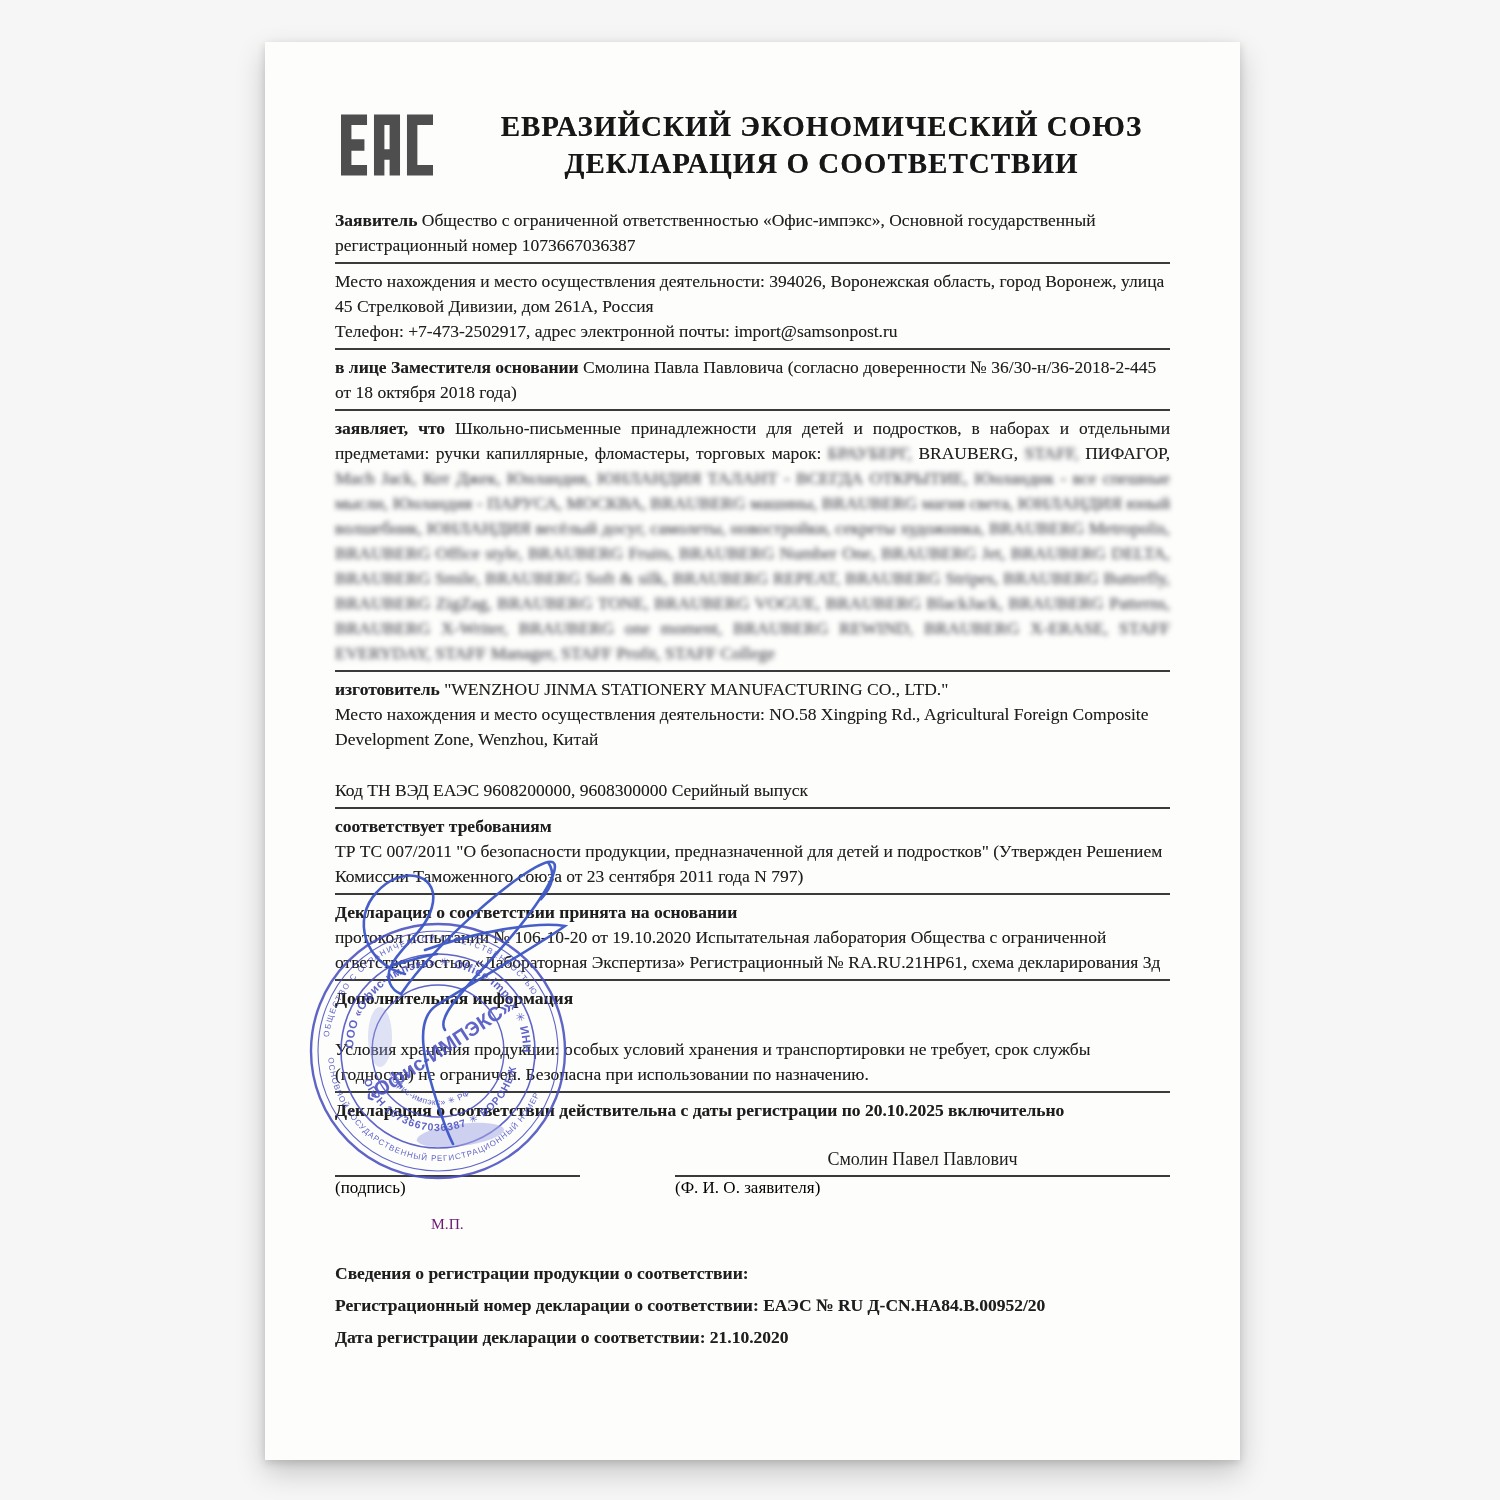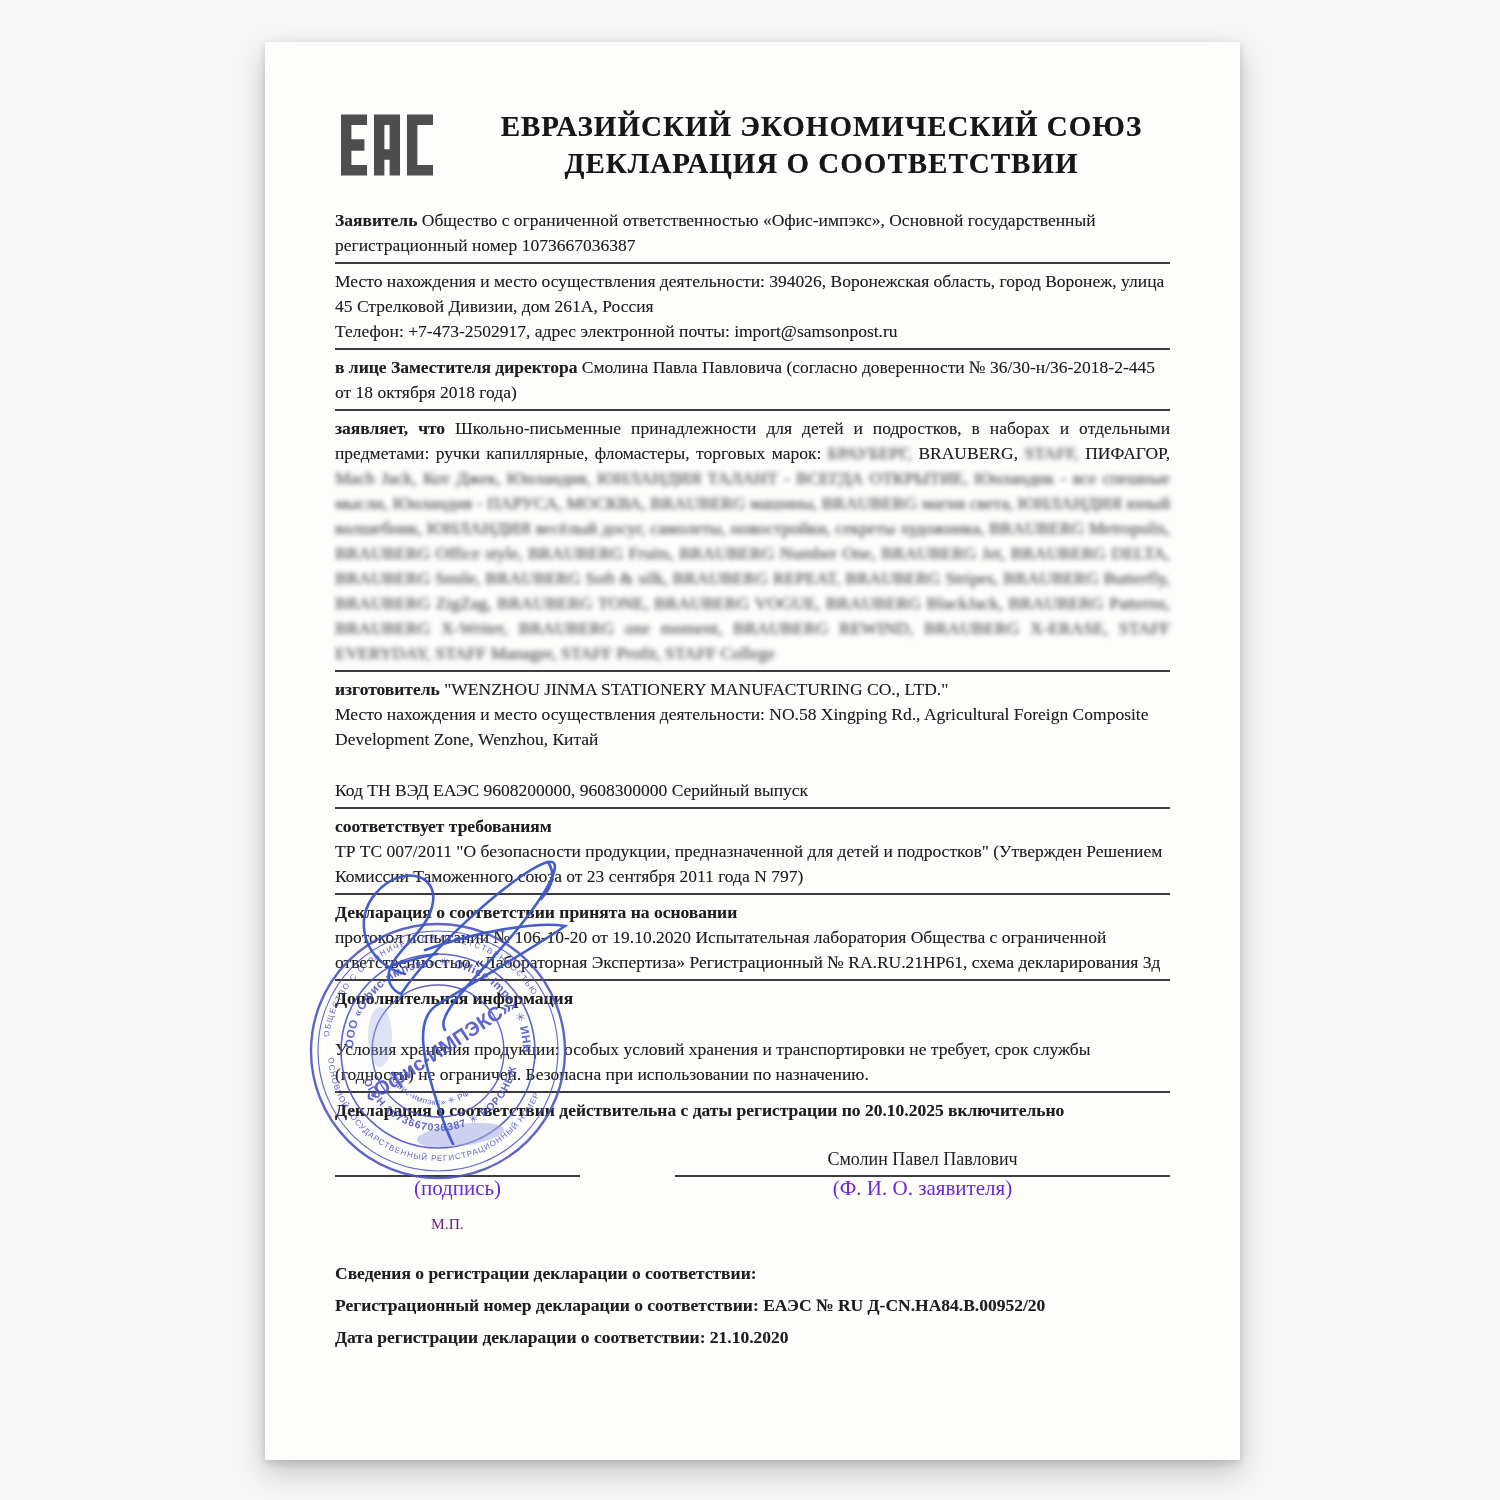--- a/index.html
+++ b/index.html
@@ -37,21 +37,21 @@
   .rule { border:none; border-top:2px solid #3b3b3b; margin:4px 0 5px 0; }
   .gap { height:26px; }
   .blurred { filter:blur(2.7px); color:#46464e; }
   
   .sig-row { display:flex; margin-top:24px; }
   .sig-left { width:245px; }
   .sig-right { flex:1; margin-left:95px; }
   .sig-name { text-align:center; font-size:18px; line-height:24px; margin-bottom:4px; }
   .sig-space { height:28px; }
   .sig-line { border-top:2px solid #3b3b3b; height:0; }
-  .sig-cap { text-align:center; font-size:21px; line-height:22px; color:#6d28d9; }
+  .sig-cap { font-size:17px; line-height:22px; color:#000000; }
   .mp { font-size:15.5px; margin:16px 0 0 96px; color:#701a75; }
   
   .reg { margin-top:28px; }
   .reg .p { font-weight:bold; margin:7px 0; font-size:17.5px; }
   
   .stamp-svg { position:absolute; left:37px; top:873px; width:272px; height:272px; opacity:.88; }
   .sign-svg  { position:absolute; left:40px; top:772px; width:330px; height:362px; }
 </style>
 </head>
 <body>
@@ -71,21 +71,21 @@
         <div class="t-line">ЕВРАЗИЙСКИЙ ЭКОНОМИЧЕСКИЙ СОЮЗ</div>
         <div class="t-line">ДЕКЛАРАЦИЯ О СООТВЕТСТВИИ</div>
       </div>
     </div>
 
     <p class="p"><span class="b">Заявитель</span> <span>Общество с ограниченной ответственностью «Офис-импэкс», Основной государственный регистрационный номер 1073667036387</span></p>
     <hr class="rule">
     <p class="p">Место нахождения и место осуществления деятельности: 394026, Воронежская область, город Воронеж, улица 45 Стрелковой Дивизии, дом 261А, Россия</p>
     <p class="p">Телефон: +7-473-2502917, адрес электронной почты: import@samsonpost.ru</p>
     <hr class="rule">
-    <p class="p"><span class="b">в лице Заместителя директора</span> <span>Смолина Павла Павловича (согласно доверенности № 36/30-н/36-2018-2-445  от 18 октября 2018 года)</span></p>
+    <p class="p"><span class="b">в лице Заместителя основании</span> <span>Смолина Павла Павловича (согласно доверенности № 36/30-н/36-2018-2-445  от 18 октября 2018 года)</span></p>
     <hr class="rule">
 
     <p class="p just">
       <span class="b">заявляет, что</span>
       <span>Школьно-письменные принадлежности для детей и подростков, в наборах и отдельными предметами:  ручки капиллярные, фломастеры, торговых марок: </span>
       <span class="blurred">БРАУБЕРГ,</span>
       <span>BRAUBERG,</span>
       <span class="blurred">STAFF,</span>
       <span>ПИФАГОР,</span>
       <span class="blurred">Mach Jack, Кот Джек, Юнландия, ЮНЛАНДИЯ ТАЛАНТ - ВСЕГДА ОТКРЫТИЕ, Юнландик - все спешные мысли, Юнландия - ПАРУСА, МОСКВА, BRAUBERG машины, BRAUBERG магия света, ЮНЛАНДИЯ юный волшебник, ЮНЛАНДИЯ весёлый досуг, самолеты, новостройки, секреты художника, BRAUBERG Metropolis, BRAUBERG Office style, BRAUBERG Fruits, BRAUBERG Number One, BRAUBERG Jet, BRAUBERG DELTA, BRAUBERG Smile, BRAUBERG Soft &amp; silk, BRAUBERG REPEAT, BRAUBERG Stripes, BRAUBERG Butterfly, BRAUBERG ZigZag, BRAUBERG TONE, BRAUBERG VOGUE, BRAUBERG BlackJack, BRAUBERG Patterns, BRAUBERG X-Writer, BRAUBERG one moment, BRAUBERG REWIND, BRAUBERG X-ERASE, STAFF EVERYDAY, STAFF Manager, STAFF Profit, STAFF College</span>
@@ -120,21 +120,21 @@
         <div class="mp">М.П.</div>
       </div>
       <div class="sig-right">
         <div class="sig-name">Смолин Павел Павлович</div>
         <div class="sig-line"></div>
         <div class="sig-cap">(Ф. И. О. заявителя)</div>
       </div>
     </div>
 
     <div class="reg">
-      <p class="p">Сведения о регистрации декларации о соответствии:</p>
+      <p class="p">Сведения о регистрации продукции о соответствии:</p>
       <p class="p">Регистрационный номер декларации о соответствии: ЕАЭС № RU Д-CN.НА84.В.00952/20</p>
       <p class="p">Дата регистрации декларации о соответствии: 21.10.2020</p>
     </div>
 
     <svg class="stamp-svg" viewBox="-136 -136 272 272">
       <defs>
         <path id="arcOuterTop" d="M -110,0 A 110,110 0 0 1 110,0"></path>
         <path id="arcOuterBot" d="M -110,0 A 110,110 0 0 0 110,0"></path>
         <path id="arcMidTop" d="M -85,0 A 85,85 0 0 1 85,0"></path>
         <path id="arcMidBot" d="M -80,0 A 80,80 0 0 0 80,0"></path>

